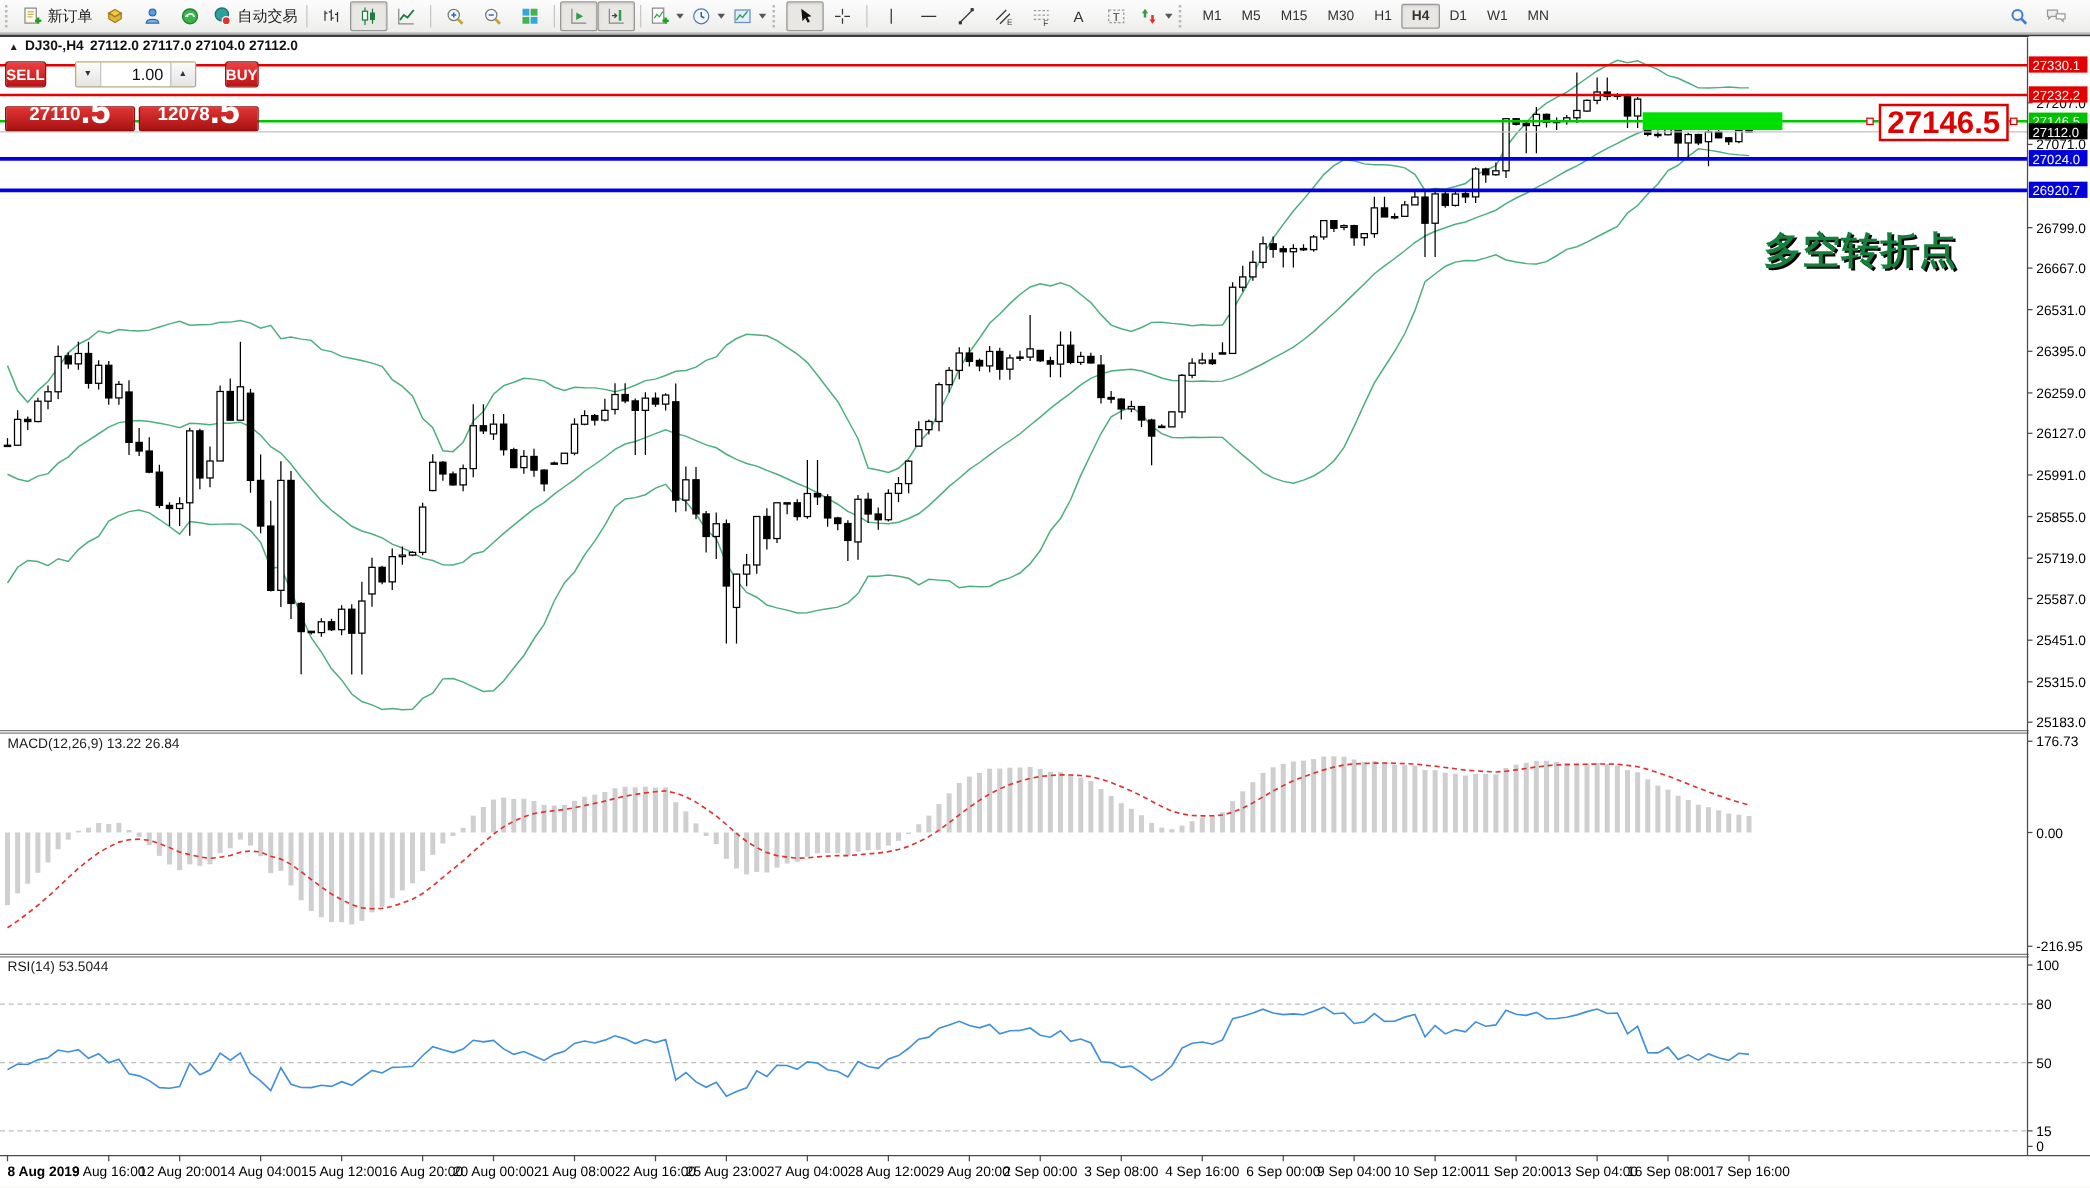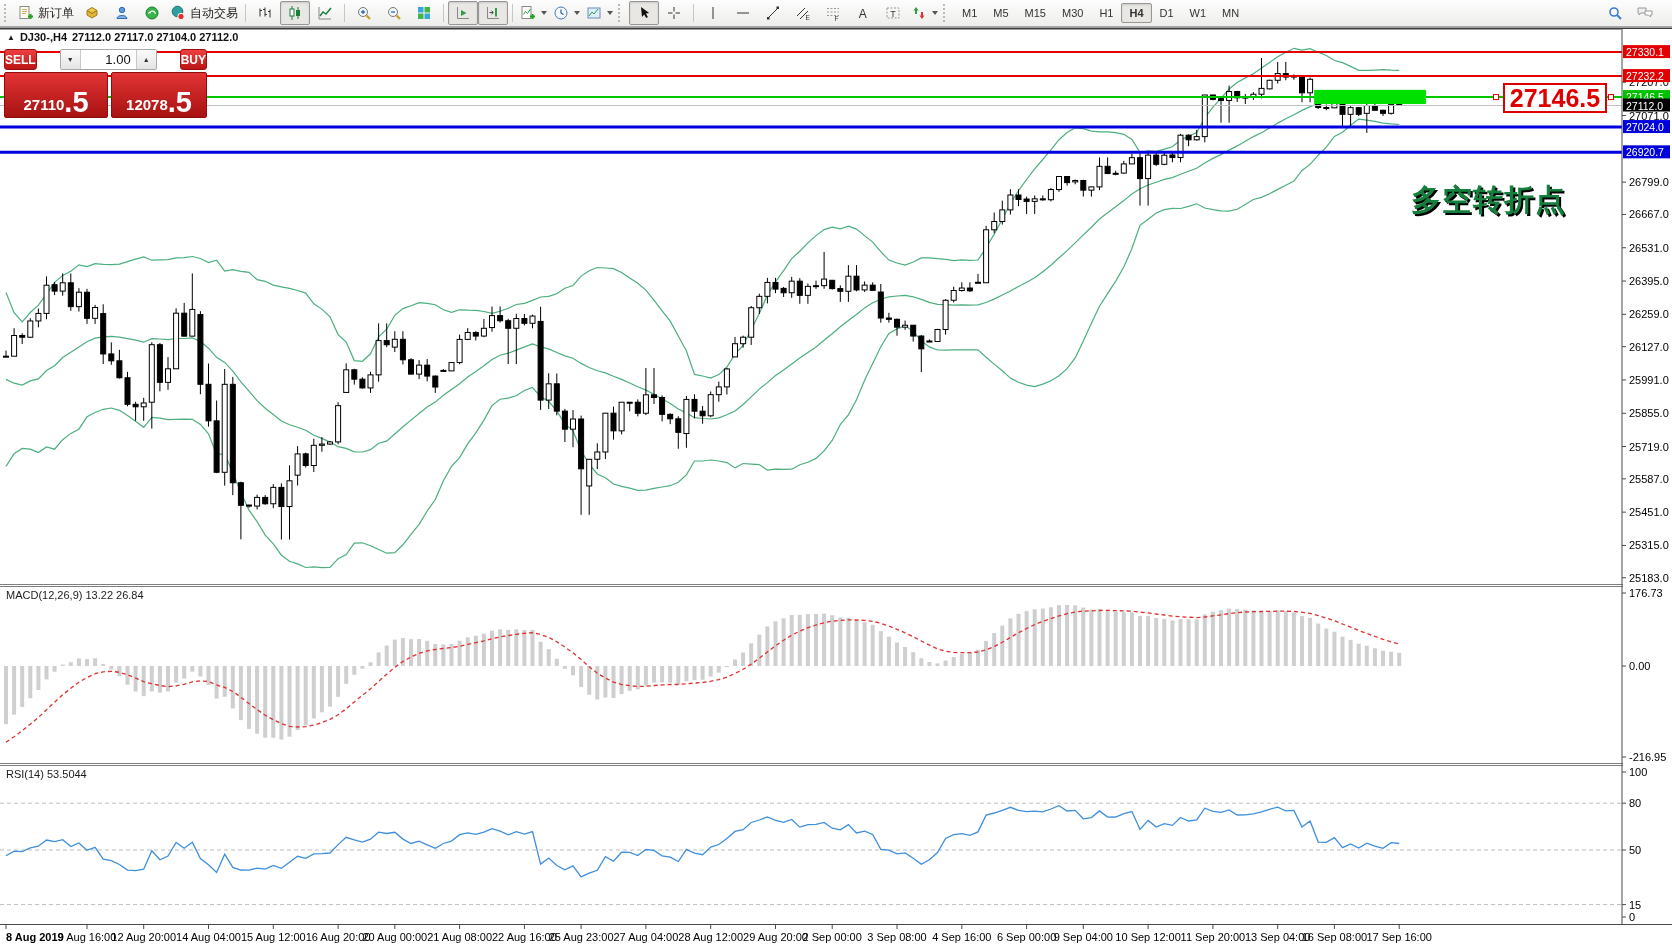--- a/index.html
+++ b/index.html
@@ -30,21 +30,21 @@
     display:flex;align-items:center;justify-content:center;border:1px solid #9c1010;border-radius:3px;box-sizing:border-box;}
   #oc-sell{width:49px;}
   #oc-buy{width:41px;}
   #oc-vol{flex:1;display:flex;margin:0 2px;border:1px solid #a9a9a9;background:#eab308;box-sizing:border-box;border-radius:2px;}
   .oc-spin{width:19px;background:linear-gradient(#fbfbfb,#e4e4e4);border:0;border-left:1px solid #c9c9c9;border-right:1px solid #c9c9c9;
     font-size:7px;color:#333;display:flex;align-items:center;justify-content:center;}
   #oc-vol .first{border-left:0;}
   #oc-vol .last{border-right:0;}
   #oc-vol input{flex:1;border:0;outline:0;text-align:right;font-size:13px;padding:0 5px 0 0;width:50px;
     font-family:"Liberation Sans",sans-serif;color:#111;}
-  #oc-row2{display:flex;gap:3px;margin-top:2px;height:46px;}
+  #oc-row2{display:flex;gap:3px;margin-top:15px;height:20px;}
   .oc-price{background:linear-gradient(#e23434,#a81212);color:#fff;display:flex;align-items:flex-end;
     justify-content:center;border-radius:2px;border:1px solid #8f0e0e;box-sizing:border-box;}
   #oc-bid{width:104px;}
   #oc-ask{width:96px;}
   .oc-price .main{font-size:15px;font-weight:bold;padding-bottom:4px;}
   .oc-price .frac{font-size:29px;line-height:30px;font-weight:bold;}
   #big-price-box{position:absolute;left:1503px;top:83px;width:100px;height:26px;z-index:4;
     border:2px solid #dd0000;background:#fff;color:#e00000;font-size:25px;font-weight:bold;
     display:flex;align-items:center;justify-content:center;letter-spacing:0;}
   #turning-point{position:absolute;left:1410px;top:180px;width:156px;z-index:4;text-align:right;

